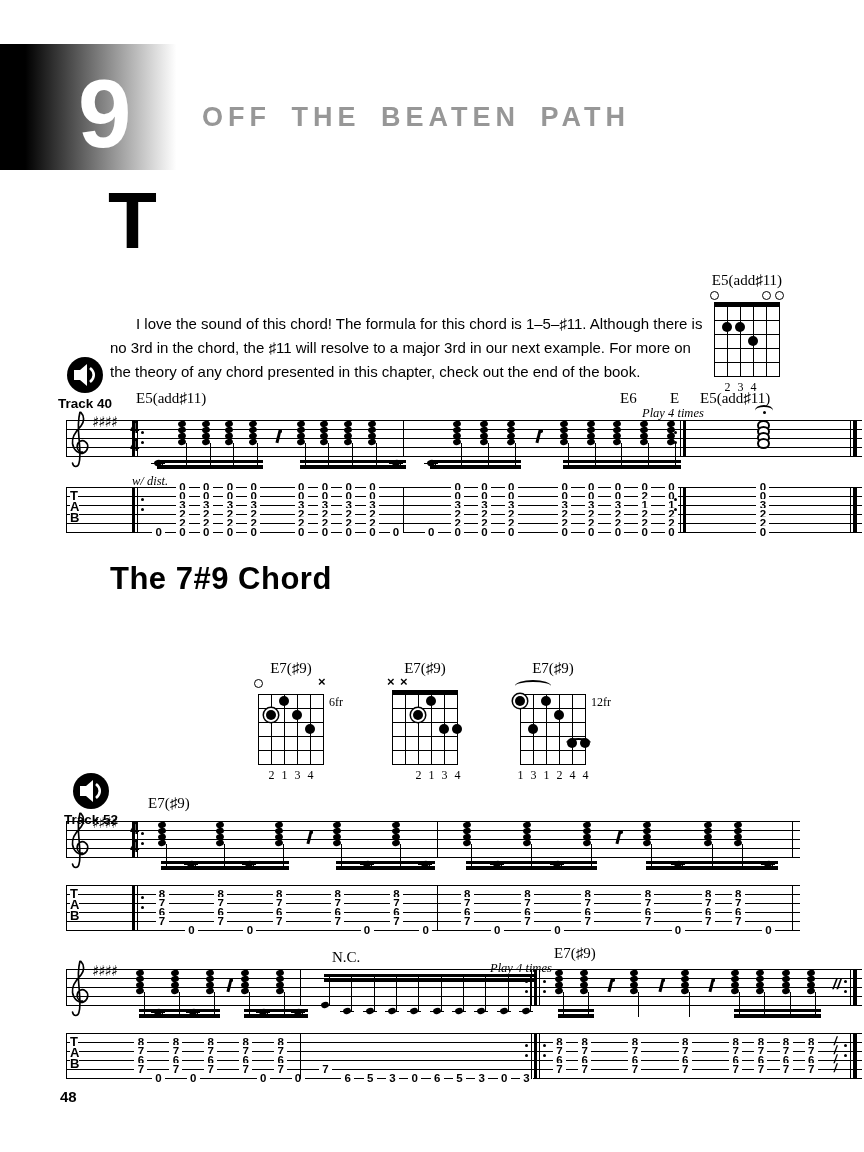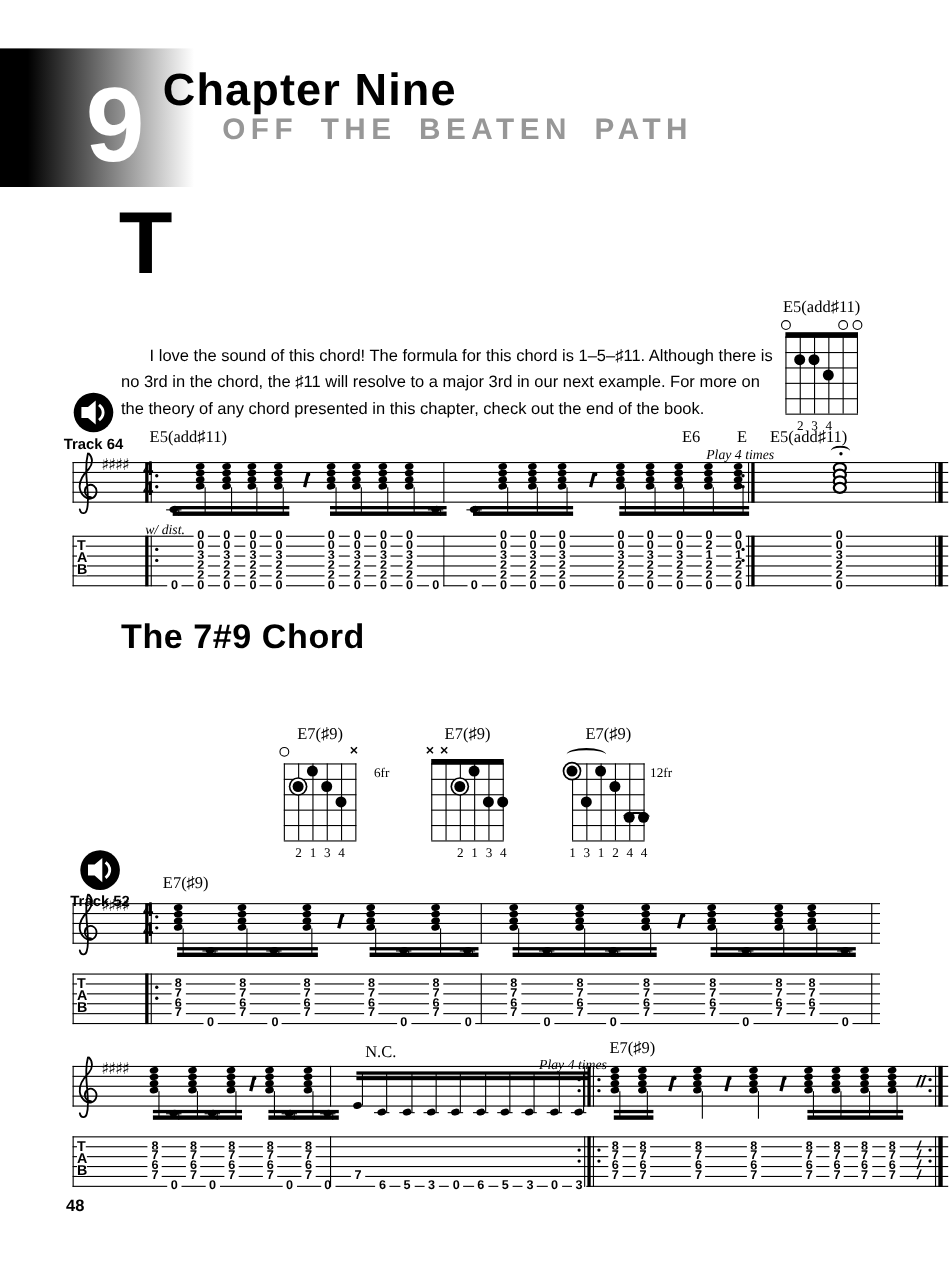--- a/index.html
+++ b/index.html
@@ -33,21 +33,20 @@
   .slashglyph{position:absolute;font-size:15px;font-weight:700;transform:skewX(-10deg);}
 </style>
 </head>
 <body>
 
 <div id="page">
 
   <div class="abs grad" style="left:0;top:44px;width:420px;height:126px;">
     <div class="abs bignum" style="left:78px;top:22px;">9</div>
   </div>
-  <div class="abs chap-title" style="left:148px;top:58px;">Chapter Nine</div>
   <div class="abs chap-sub" style="left:202px;top:102px;">OFF THE BEATEN PATH</div>
 
   <div class="abs dropcap" style="left:108px;top:192px;">T</div>
 
   <div class="abs bodytext indent" style="left:110px;top:312px;width:596px;">I love the sound of this chord! The formula for this chord is 1–5–♯11. Although there is no 3rd in the chord, the ♯11 will resolve to a major 3rd in our next example. For more on the theory of any chord presented in this chapter, check out the end of the book.</div>
   <div class="abs" style="left: 700px; top: 272px; width: 100px; height: 122px;">
       <div class="chordname" style="position: absolute; left: -8px; top: 0px; width: 110px; text-align: center;">E5(add♯11)</div>
       <div style="position: absolute; left: 14px; top: 34px; width: 1px; height: 70px; background: rgb(0, 0, 0);"></div>
       <div style="position: absolute; left: 27px; top: 34px; width: 1px; height: 70px; background: rgb(0, 0, 0);"></div>
       <div style="position: absolute; left: 40px; top: 34px; width: 1px; height: 70px; background: rgb(0, 0, 0);"></div>
@@ -72,21 +71,21 @@
       <div class="serifsm" style="position: absolute; left: 49px; top: 108px; width: 9px; text-align: center;">4</div>
     </div>
 
   <div class="abs" style="left:66px;top:356px;">
     <svg width="38" height="38" viewBox="0 0 38 38">
       <circle cx="19" cy="19" r="18" fill="#000"></circle>
       <polygon points="8,14 14,14 21,8 21,30 14,24 8,24" fill="#fff"></polygon>
       <path d="M24 12 C29 16 29 22 24 26" stroke="#fff" stroke-width="2.6" fill="none"></path>
     </svg>
   </div>
-  <div class="abs tracklbl" style="left:54px;top:396px;width:62px;text-align:center;">Track 64</div>
+  <div class="abs tracklbl" style="left:54px;top:396px;width:62px;text-align:center;">Track 40</div>
 
   <div class="abs" style="left:66px;top:390px;width:796px;height:155px;">
       <div class="chordlbl" style="position: absolute; left: 70px; top: 0px;">E5(add♯11)</div>
       <div class="chordlbl" style="position: absolute; left: 554px; top: 0px;">E6</div>
       <div class="chordlbl" style="position: absolute; left: 604px; top: 0px;">E</div>
       <div class="chordlbl" style="position: absolute; left: 634px; top: 0px;">E5(add♯11)</div>
       <div class="italnote" style="position: absolute; left: 576px; top: 16px;">Play 4 times</div>
       <div class="italnote" style="position: absolute; left: 66px; top: 84px;">w/ dist.</div>
       <div style="position: absolute; left: 0px; top: 30px; width: 796px; height: 1px; background: rgb(0, 0, 0);"></div>
       <div style="position: absolute; left: 0px; top: 39px; width: 796px; height: 1px; background: rgb(0, 0, 0);"></div>
@@ -357,21 +356,21 @@
       <div style="position: absolute; left: 66px; top: 34px; width: 1px; height: 70px; background: rgb(0, 0, 0);"></div>
       <div style="position: absolute; left: 79px; top: 34px; width: 1px; height: 70px; background: rgb(0, 0, 0);"></div>
       <div style="position: absolute; left: 14px; top: 34px; width: 66px; height: 1px; background: rgb(0, 0, 0);"></div>
       <div style="position: absolute; left: 14px; top: 48px; width: 66px; height: 1px; background: rgb(0, 0, 0);"></div>
       <div style="position: absolute; left: 14px; top: 62px; width: 66px; height: 1px; background: rgb(0, 0, 0);"></div>
       <div style="position: absolute; left: 14px; top: 76px; width: 66px; height: 1px; background: rgb(0, 0, 0);"></div>
       <div style="position: absolute; left: 14px; top: 90px; width: 66px; height: 1px; background: rgb(0, 0, 0);"></div>
       <div style="position: absolute; left: 14px; top: 104px; width: 66px; height: 1px; background: rgb(0, 0, 0);"></div>
       <div class="om" style="position: absolute; left: 10px; top: 19px;"></div>
       <div class="xm" style="position: absolute; left: 74px; top: 17px;">×</div>
-      <div class="serifsm" style="position: absolute; left: 96px; top: 35px;">6fr</div>
+      <div class="serifsm" style="position: absolute; left: 85px; top: 35px;">6fr</div>
       <div class="dot" style="position: absolute; left: 35px; top: 36px;"></div>
       <div class="dot ring" style="position: absolute; left: 22px; top: 50px;"></div>
       <div class="dot" style="position: absolute; left: 48px; top: 50px;"></div>
       <div class="dot" style="position: absolute; left: 61px; top: 64px;"></div>
       <div class="serifsm" style="position: absolute; left: 23px; top: 108px; width: 9px; text-align: center;">2</div>
       <div class="serifsm" style="position: absolute; left: 36px; top: 108px; width: 9px; text-align: center;">1</div>
       <div class="serifsm" style="position: absolute; left: 49px; top: 108px; width: 9px; text-align: center;">3</div>
       <div class="serifsm" style="position: absolute; left: 62px; top: 108px; width: 9px; text-align: center;">4</div>
     </div>
   <div class="abs" style="left: 378px; top: 660px; width: 100px; height: 122px;">

